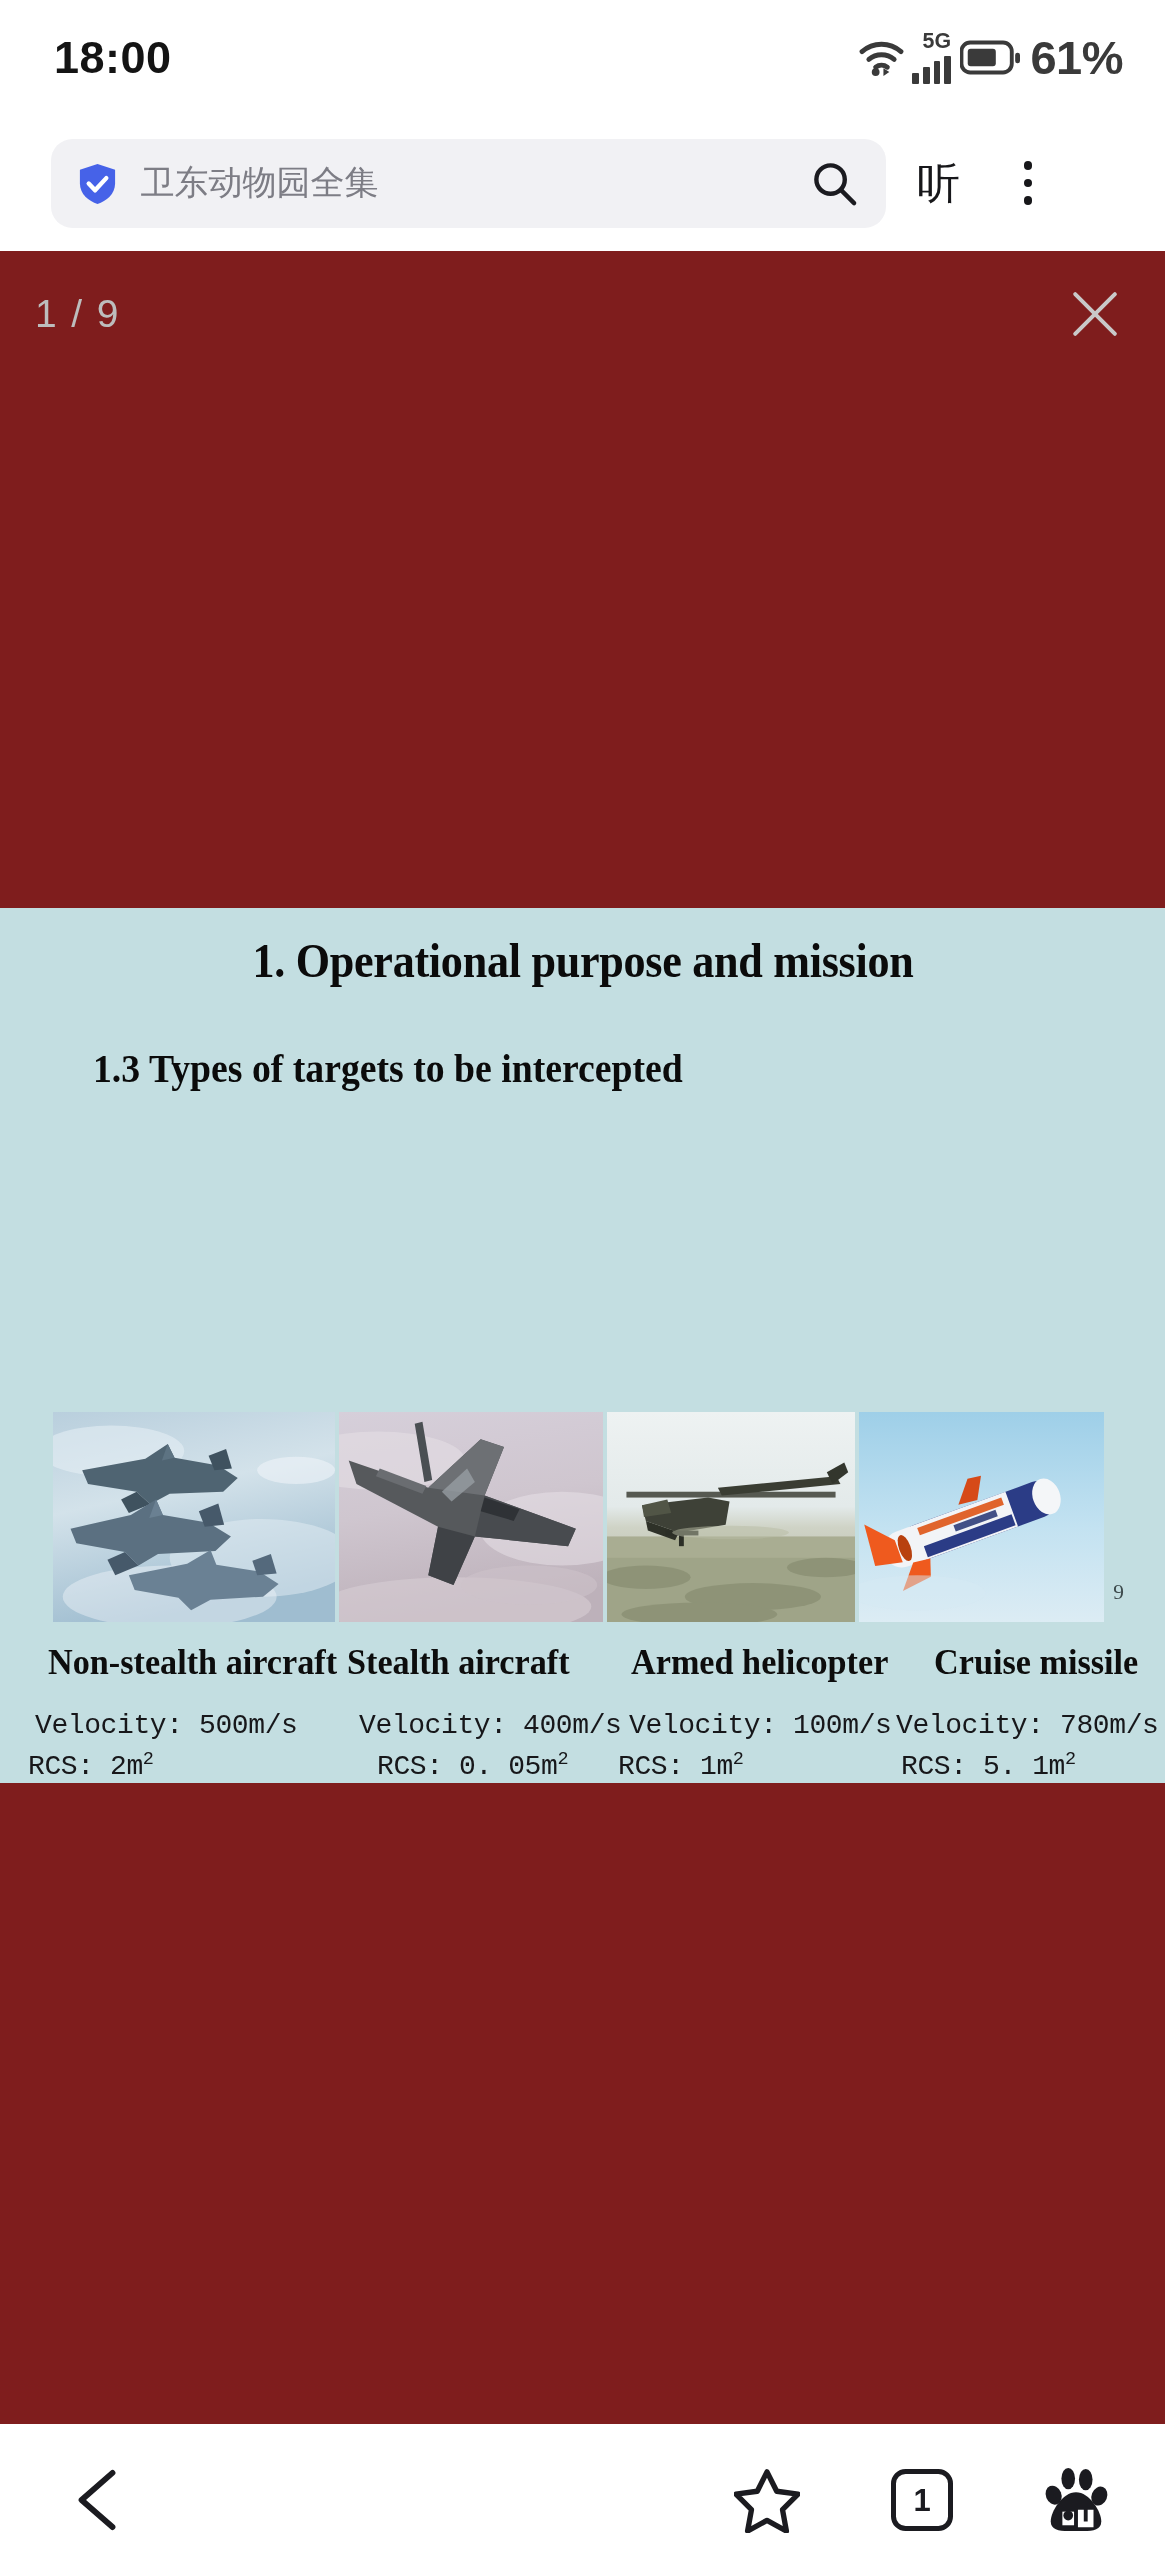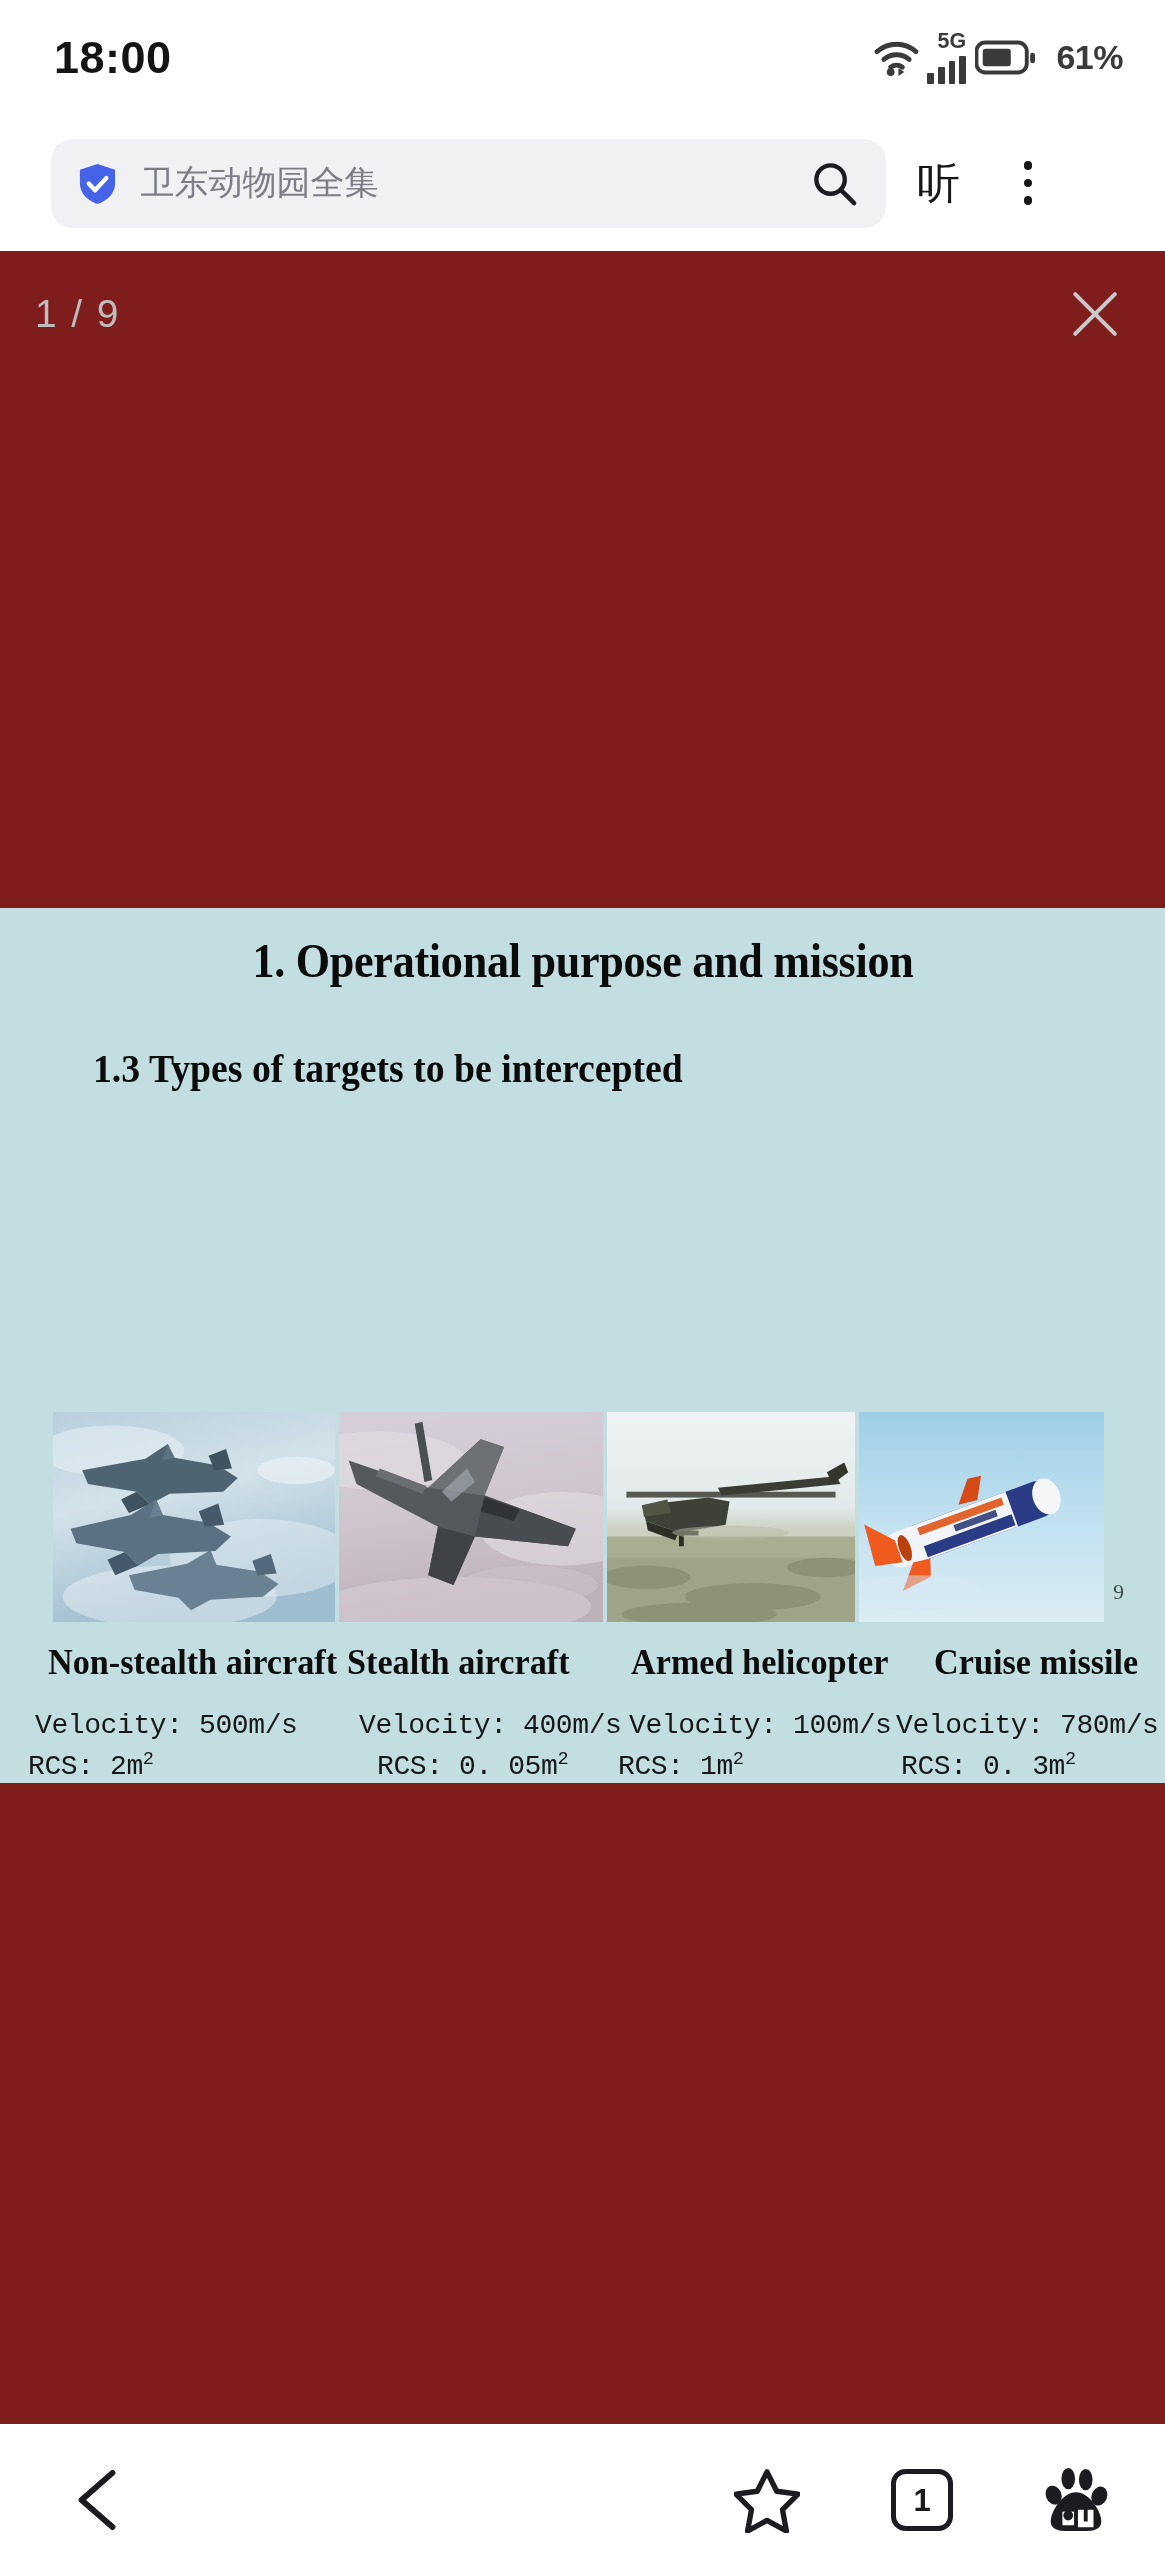--- a/index.html
+++ b/index.html
@@ -16,21 +16,21 @@
     position:absolute; left:0; top:0; width:1166px; height:115px;
     background:#ffffff;
     display:flex; align-items:center; justify-content:space-between;
     padding:0 43px 0 54px;
   }
   .status-time{
     font-size:45px; font-weight:600; color:#141414;
     letter-spacing:0.5px; line-height:1;
   }
   .status-right{ display:flex; align-items:center; gap:8.7px; }
-  .pct{ font-size:34px; font-weight:600; color:#3a3a3a; letter-spacing:-0.5px; margin-left:13px;}
+  .pct{ font-size:47px; font-weight:600; color:#3a3a3a; letter-spacing:-0.5px; margin-left:2px;}
   .net-label{ font-size:21.4px; font-weight:700; color:#3a3a3a; line-height:1; margin-bottom:1.9px;}
   .signal-group{ display:flex; flex-direction:column; align-items:flex-end; }
   .bars{ display:flex; align-items:flex-end; gap:3.9px; height:29px; }
   .bars i{ display:block; width:6.8px; background:#3a3a3a; border-radius:1px; }
   .bars i:nth-child(1){ height:10.7px;}
   .bars i:nth-child(2){ height:16.5px;}
   .bars i:nth-child(3){ height:22.3px;}
   .bars i:nth-child(4){ height:28px;}
 
   
@@ -322,21 +322,21 @@
     <div class="spec" style="left:35px; top:802px;">Velocity: 500m/s</div>
     <div class="spec" style="left:28px; top:841px;text-align:right;"><span>RCS: 2m</span><sup>2</sup></div>
 
     <div class="spec" style="left:359px; top:802px;">Velocity: 400m/s</div>
     <div class="spec" style="left:377px; top:841px;"><span>RCS: 0. 05m</span><sup>2</sup></div>
 
     <div class="spec" style="left:629px; top:802px;">Velocity: 100m/s</div>
     <div class="spec" style="left:618px; top:841px;"><span>RCS: 1m</span><sup>2</sup></div>
 
     <div class="spec" style="left:896px; top:802px;">Velocity: 780m/s</div>
-    <div class="spec" style="left:901px; top:841px;"><span>RCS: 0. 3m</span><sup>2</sup></div>
+    <div class="spec" style="left:901px; top:841px;"><span>RCS: 5. 1m</span><sup>2</sup></div>
 
     <div class="slide-pageno">9</div>
   </div>
 </div>
 
 <div class="bottomnav">
   <div class="nav-back">
     <svg viewBox="0 0 62 64">
         <path d="M46 4 L14 32 L46 60" fill="none" stroke="#1b1b20" stroke-width="6" stroke-linecap="round" stroke-linejoin="round"></path>
       </svg>

